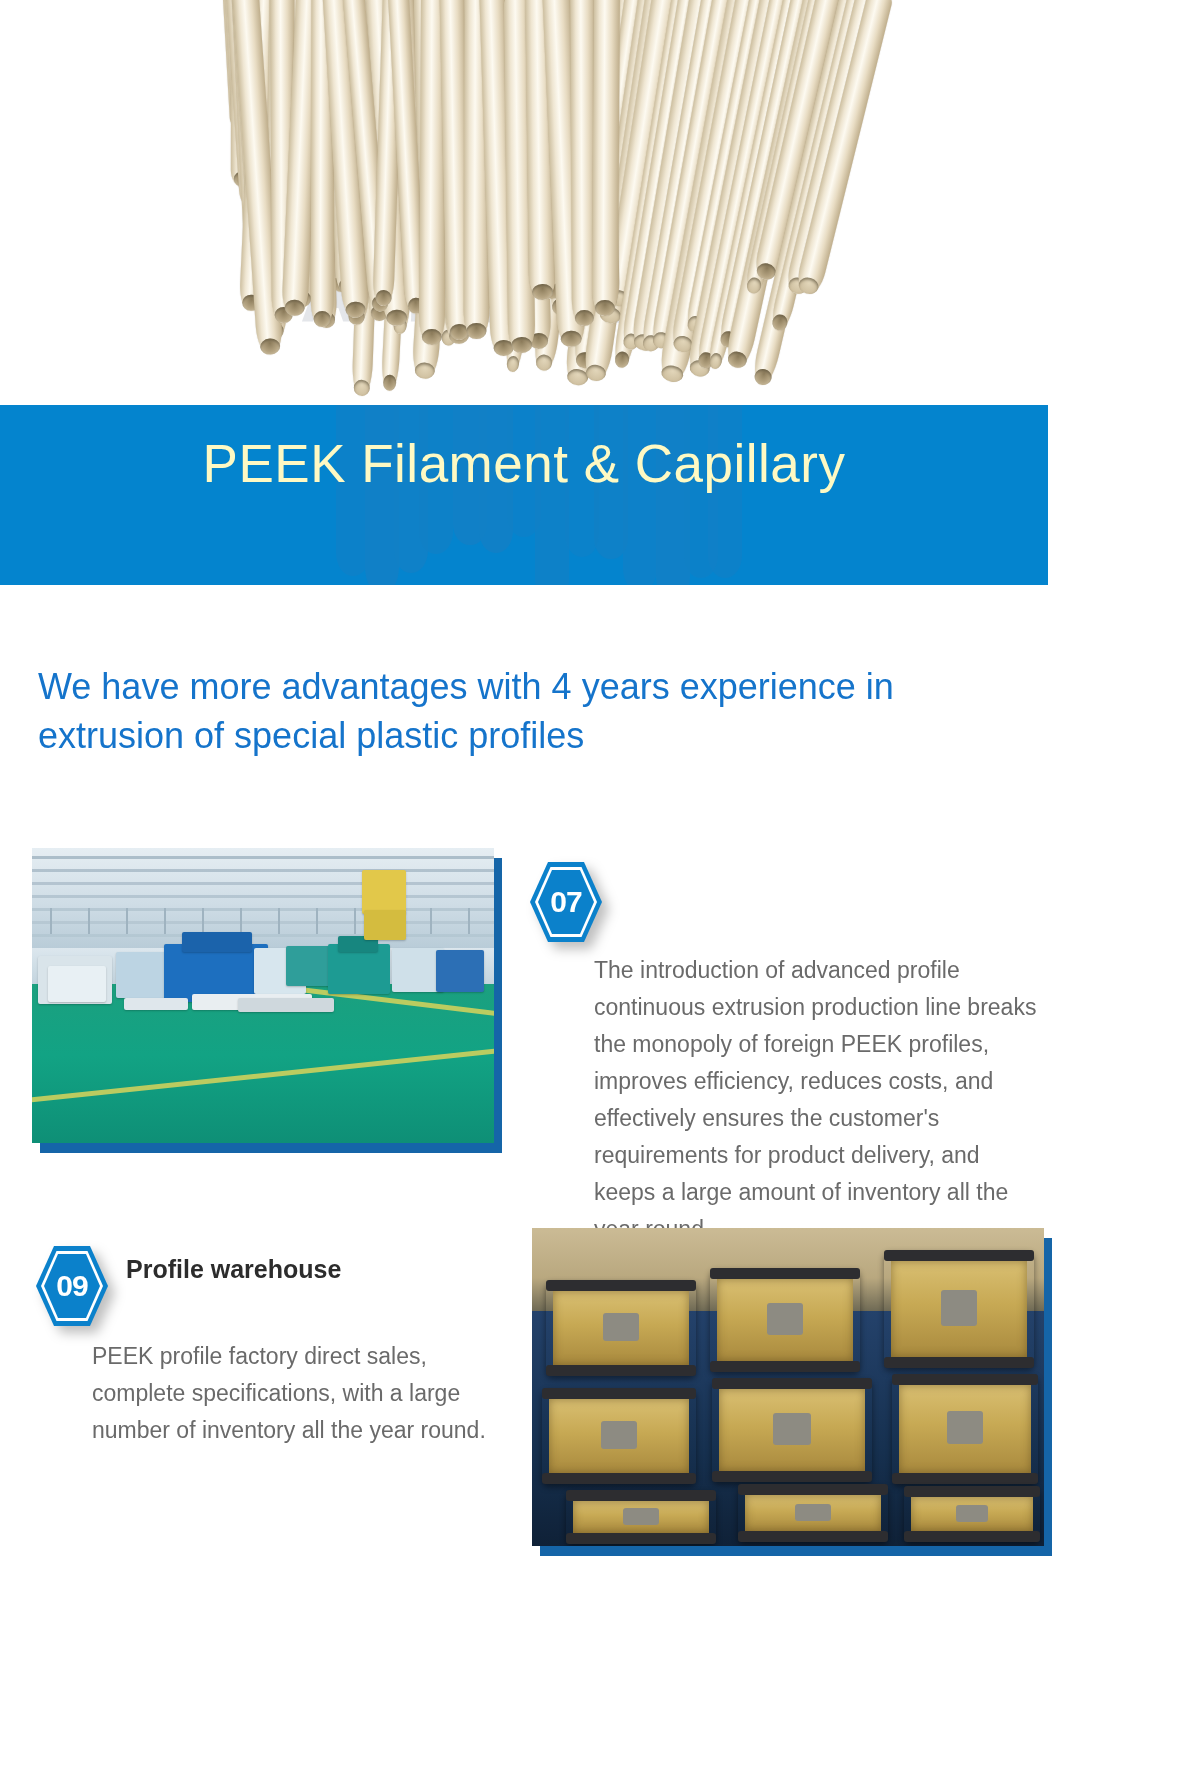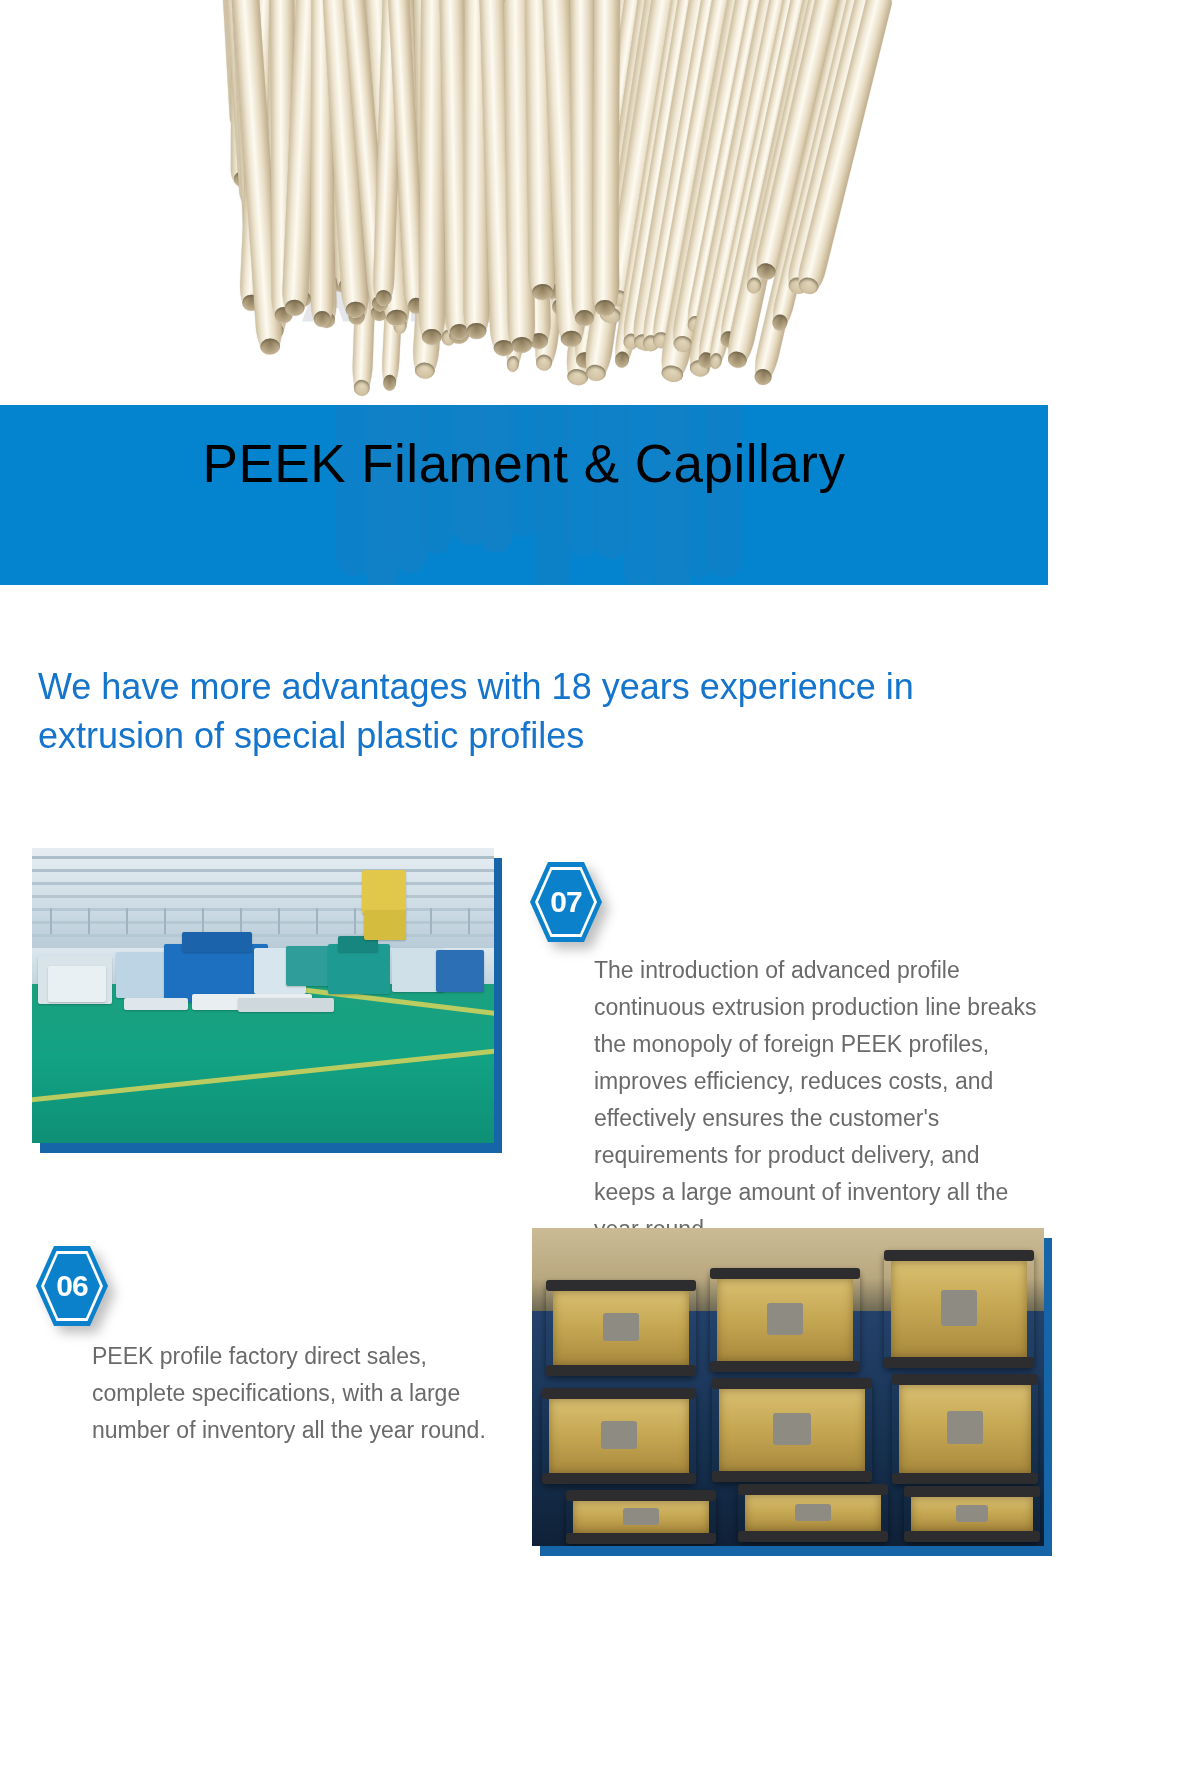--- a/index.html
+++ b/index.html
@@ -78,21 +78,21 @@
     top: 0;
     width: 34px;
     border-radius: 40% 40% 48% 48% / 2% 2% 9% 9%;
     background: #2a79b8;
   }
   .banner-title {
     position: absolute;
     left: 0; top: 28px;
     width: 1048px;
     text-align: center;
-    color: #000000;
+    color: #fef9c3;
     font-size: 53px;
     font-weight: 400;
     letter-spacing: .5px;
   }
   .banner-sub {
     position: absolute;
     left: 0; top: 108px;
     width: 1048px;
     text-align: center;
     color: #ffffff;
@@ -893,21 +893,21 @@
       <span style="left: 235.395px; height: 246.145px; top: 15.7096px; opacity: 0.52;"></span>
       <span style="left: 264.466px; height: 225.418px; top: 38.7236px; opacity: 0.77;"></span>
       <span style="left: 293.323px; height: 264.924px; top: 31.6386px; opacity: 0.71;"></span>
       <span style="left: 326.039px; height: 302.791px; top: 4.94429px; opacity: 0.94;"></span>
       <span style="left: 354.057px; height: 250.31px; top: 32.8239px; opacity: 0.58;"></span>
       <span style="left: 378.155px; height: 253.646px; top: 29.0292px; opacity: 0.63;"></span>
     </div>
   <div class="banner-title">PEEK Filament &amp; Capillary</div>
 </div>
 
-<div class="headline">We have more advantages with 18 years experience in extrusion of special plastic profiles</div>
+<div class="headline">We have more advantages with 4 years experience in extrusion of special plastic profiles</div>
 
 <div class="f1-photo-wrap">
   <div class="frame"></div>
   <div class="f1-photo" id="fphoto">
       <div class="fp-ceiling">
         <div class="fp-beam" style="top: 8px; opacity: 0.8;"></div>
         <div class="fp-beam" style="top: 21px; opacity: 0.72;"></div>
         <div class="fp-beam" style="top: 34px; opacity: 0.64;"></div>
         <div class="fp-beam" style="top: 47px; opacity: 0.56;"></div>
         <div class="fp-beam" style="top: 60px; opacity: 0.48;"></div>
@@ -958,22 +958,23 @@
     <div class="num">07</div>
   </div>
 </div>
 <div class="f1-body">The introduction of advanced profile continuous extrusion production line breaks the monopoly of foreign PEEK profiles, improves efficiency, reduces costs, and effectively ensures the customer's requirements for product delivery, and keeps a large amount of inventory all the year round.</div>
 
 <div class="f2-badge-row">
   <div class="hexbadge">
     <div class="hx"></div>
     <div class="hx-in"></div>
     <div class="hx-core"></div>
-    <div class="num">06</div>
+    <div class="num">09</div>
   </div>
+  <div class="f-title">Profile warehouse</div>
 </div>
 <div class="f2-body">PEEK profile factory direct sales, complete specifications, with a large number of inventory all the year round.</div>
 
 <div class="f2-photo-wrap">
   <div class="frame"></div>
   <div class="f2-photo" id="sphoto">
       <div class="sp-bg-top"></div>
       <div class="sp-bg-bot"></div>
       <div class="spool" style="left: 14px; top: 52px; width: 150px; height: 96px; box-shadow: rgba(0, 0, 0, 0.45) 0px 3px 6px;">
         <div class="flange" style="top:0"></div>

